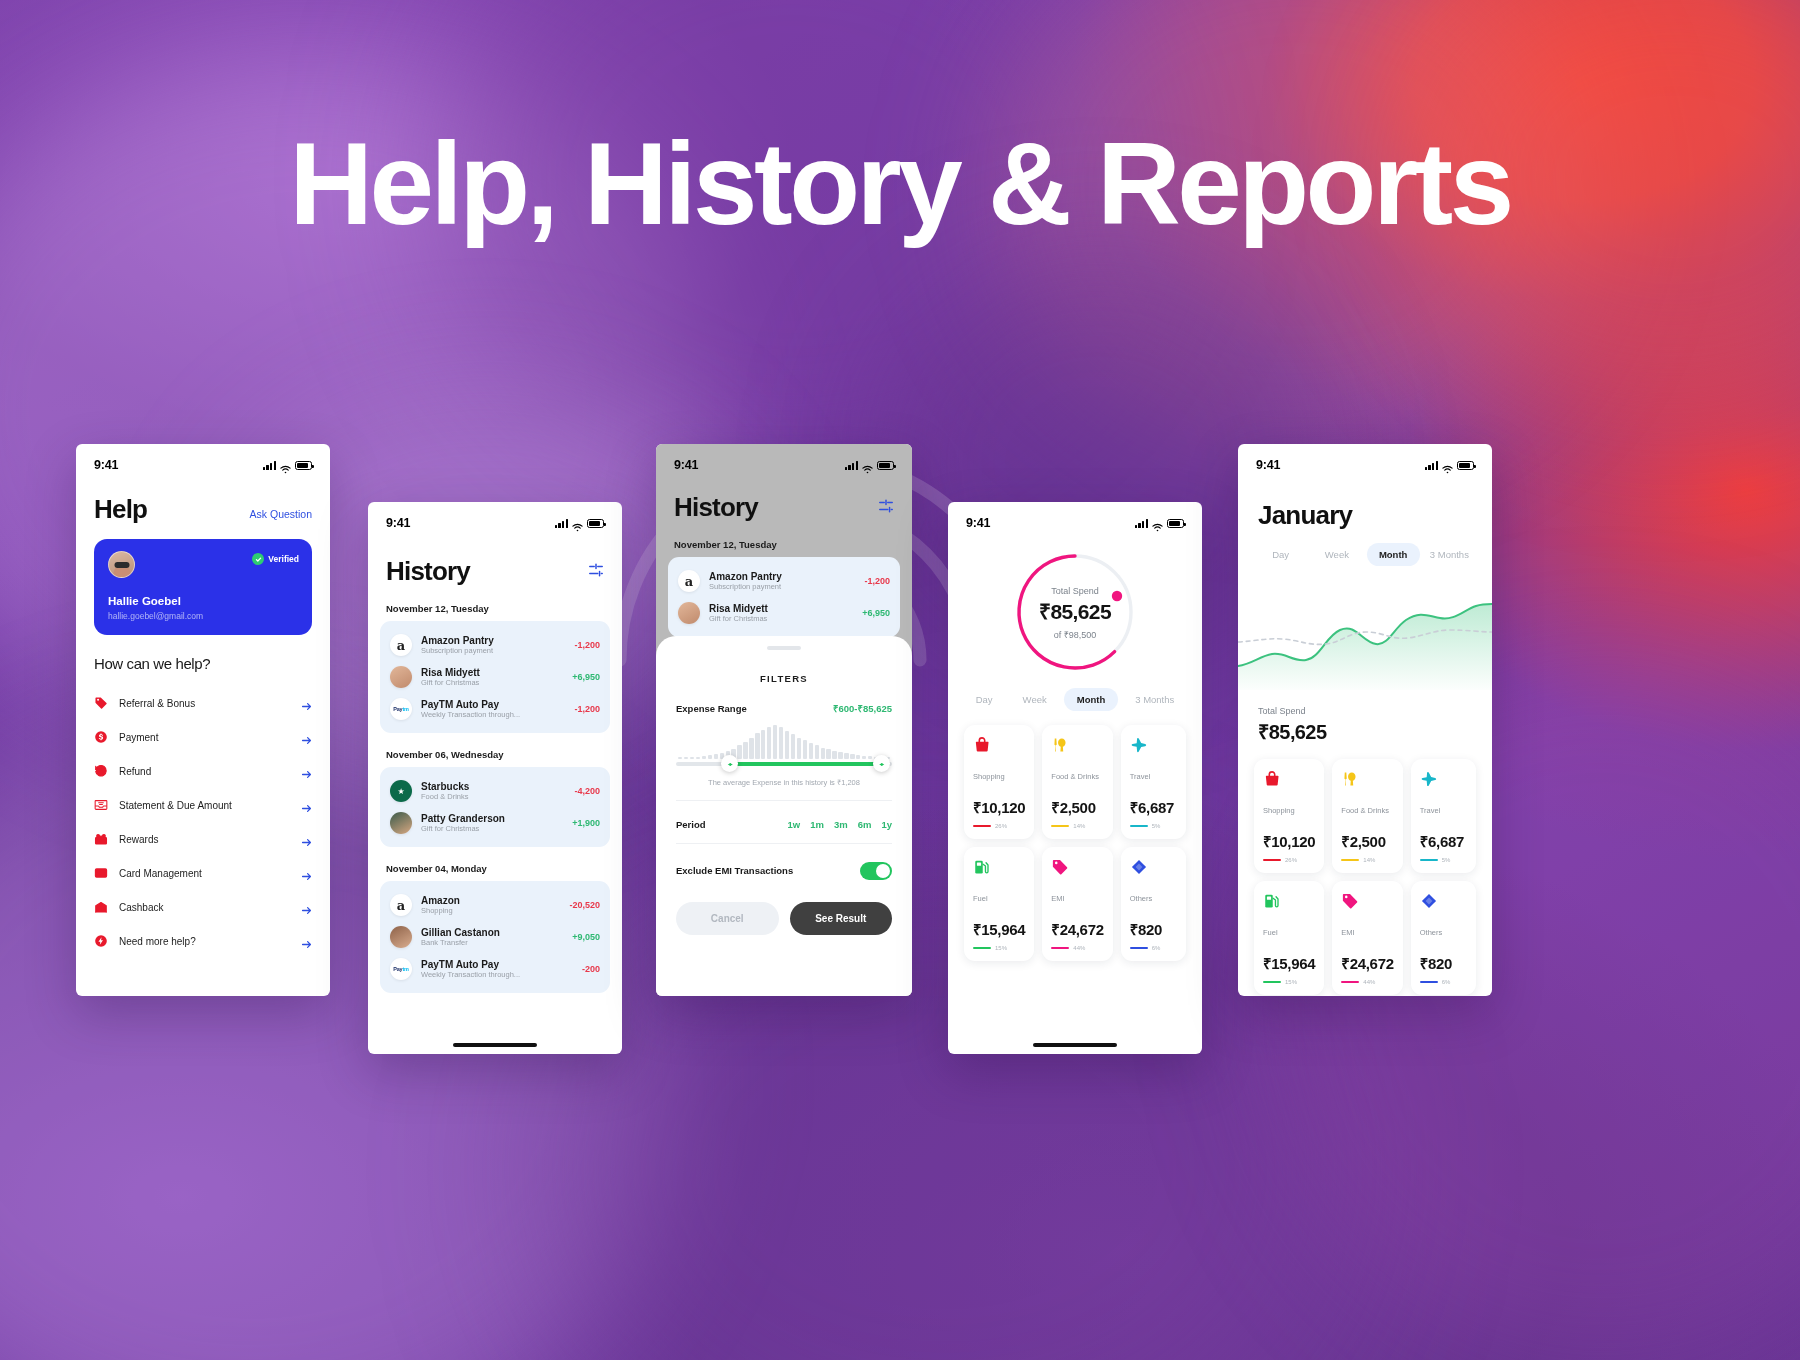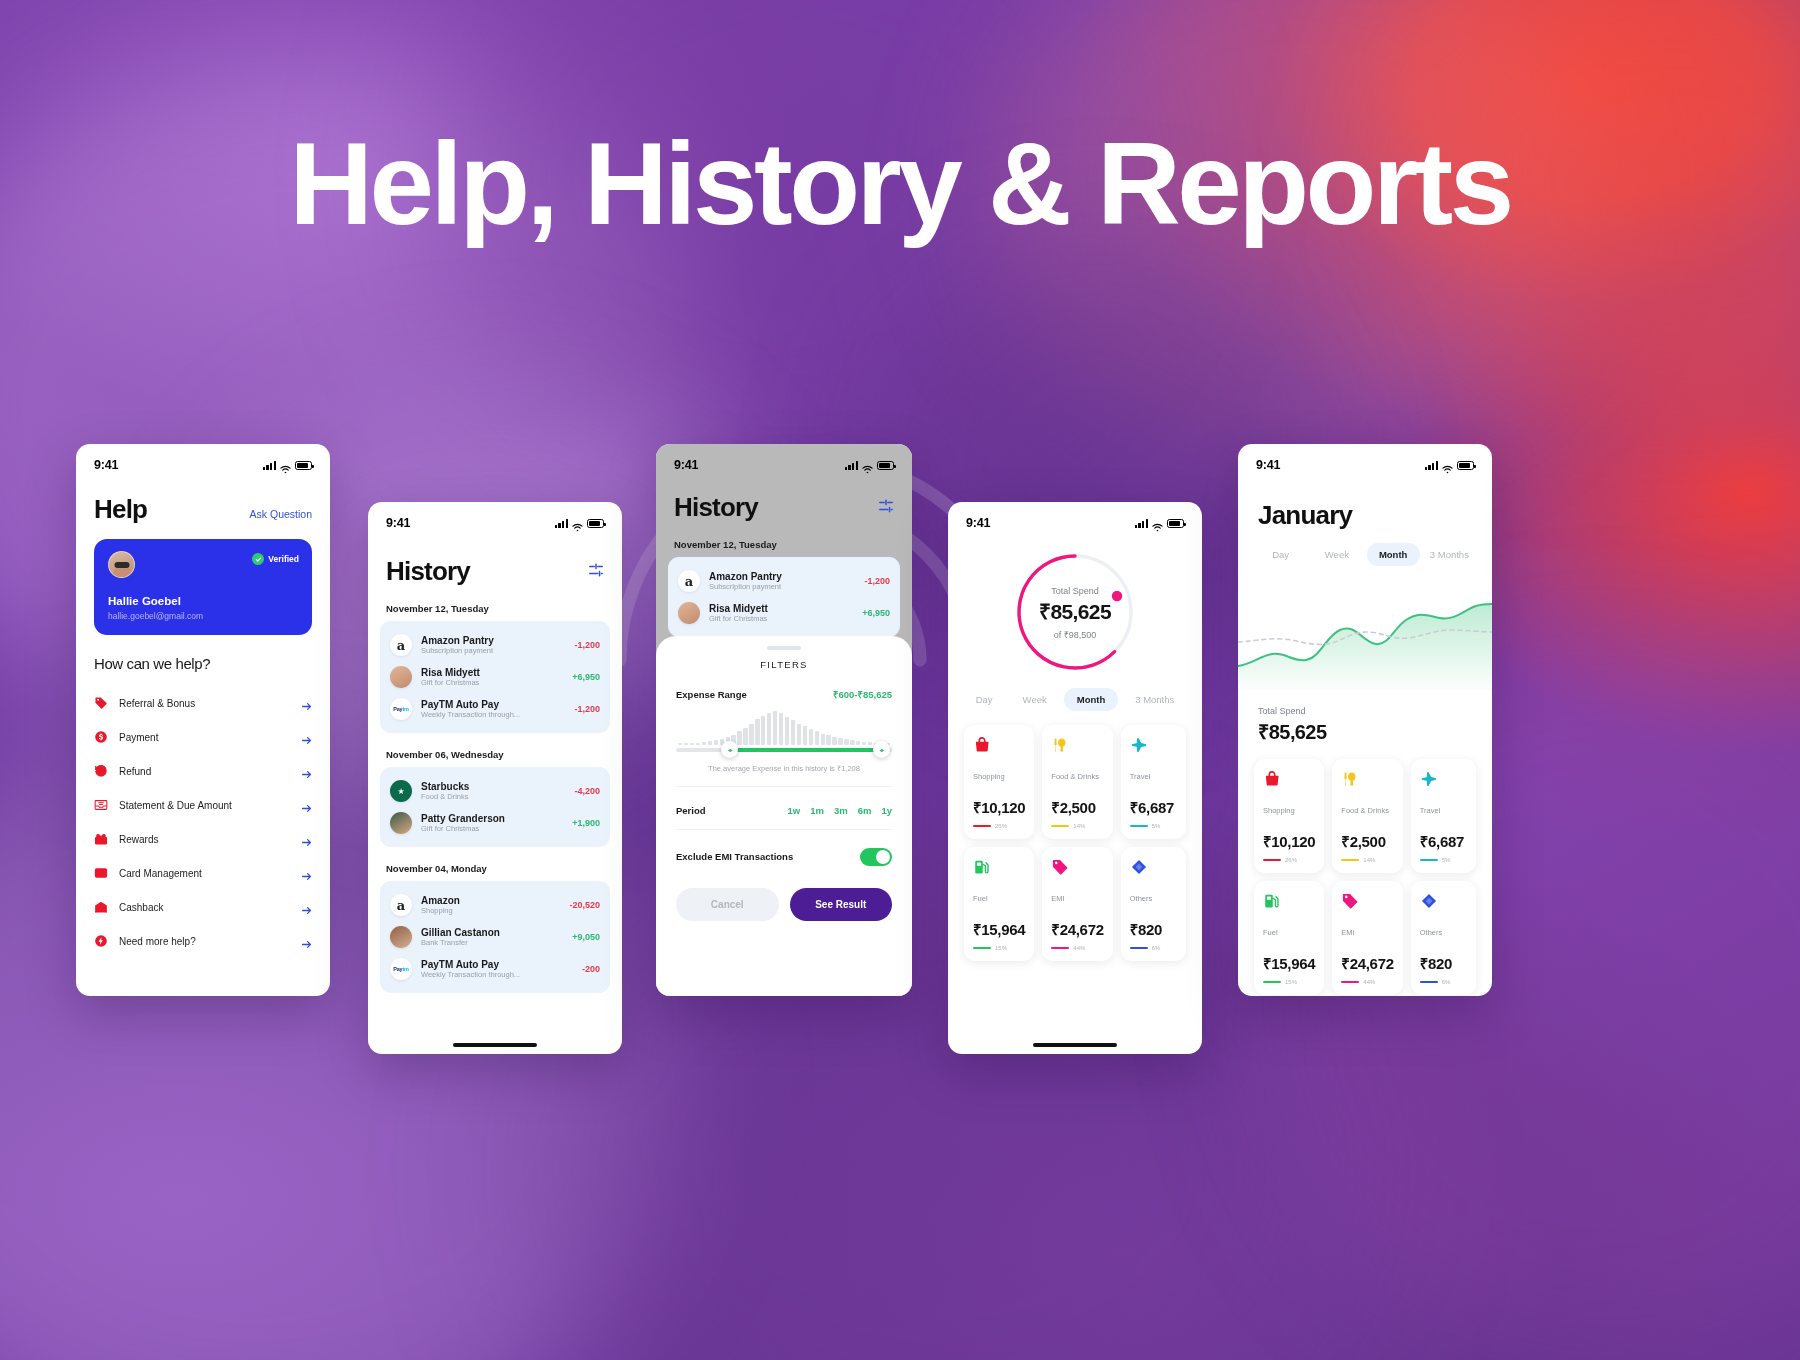--- a/index.html
+++ b/index.html
@@ -43,21 +43,21 @@
     text-align:center; color:#fff;
     font-size:116px; font-weight:bold; letter-spacing:-3.5px;
     line-height:1.0;
     font-family:"Liberation Sans", sans-serif;
   }
 
   
   .phone{
     position:absolute;
     background:#fff;
-    border-radius:14px;
+    border-radius:6px;
     box-shadow:0 18px 50px rgba(40,10,70,0.28);
     overflow:hidden;
   }
   .statusbar{
     display:flex; align-items:center; justify-content:space-between;
     padding:0 18px; height:26px; margin-top:8px;
   }
   .sb-time{ font-size:12.5px; font-weight:bold; color:#000; letter-spacing:-0.2px; }
   .sb-icons{ display:flex; align-items:center; gap:4px; }
   .sig{ display:flex; align-items:flex-end; gap:1.5px; height:9px; }
@@ -124,41 +124,41 @@
   .homebar{ position:absolute; left:50%; transform:translateX(-50%); bottom:7px; width:84px; height:4px; border-radius:2px; background:#111; }
 
   
   #phone-filter{ left:656px; top:444px; width:256px; height:552px; }
   .dim{ position:absolute; inset:0; background:#b9b9b9; }
   .fil-sheet{
     position:absolute; left:0; right:0; bottom:0; top:192px;
     background:#fff; border-radius:20px 20px 0 0; padding:10px 20px 0;
   }
   .grab{ width:34px; height:3.5px; border-radius:2px; background:#e3e6ea; margin:0 auto; }
-  .fil-title{ text-align:center; font-size:9.5px; font-weight:normal; letter-spacing:1.3px; color:#1d1d1d; margin-top:9px; }
+  .fil-title{ text-align:center; font-size:9.5px; font-weight:bold; letter-spacing:1.3px; color:#1d1d1d; margin-top:23px; }
   .fil-row{ display:flex; align-items:center; justify-content:space-between; margin-top:18px; }
   .fil-lbl{ font-size:9.5px; font-weight:bold; color:#1a1a1a; }
   .fil-val{ font-size:9.5px; font-weight:bold; color:#2eb872; }
   .hist-chart{ height:34px; display:flex; align-items:flex-end; gap:1.6px; margin-top:10px; padding:0 2px; }
   .hist-chart i{ display:block; flex:1; background:#dfe3e8; border-radius:1px; }
   .slider{ position:relative; height:4px; border-radius:2px; background:#e2e6ea; margin-top:3px; }
   .slider .fill{ position:absolute; left:24%; right:4%; top:0; bottom:0; background:#22c55e; border-radius:2px; }
   .knob{ position:absolute; top:50%; width:17px; height:17px; margin-top:-8.5px; border-radius:50%; background:#fff; box-shadow:0 1px 5px rgba(0,0,0,0.22); display:flex; align-items:center; justify-content:center; }
   .knob span{ font-size:6px; color:#22c55e; letter-spacing:-1px; }
   .k1{ left:21%; } .k2{ right:1%; }
   .fil-note{ text-align:center; font-size:7.5px; color:#a2a8b0; margin-top:11px; }
   .divider{ height:1px; background:#eef0f3; margin-top:13px; }
   .periods{ display:flex; gap:10px; }
   .periods span{ font-size:9.5px; font-weight:bold; color:#2eb872; }
   .toggle{ width:32px; height:18px; border-radius:9px; background:#22c55e; position:relative; }
   .toggle::after{ content:""; position:absolute; right:2px; top:2px; width:14px; height:14px; border-radius:50%; background:#fff; }
   .fil-btns{ display:flex; gap:11px; margin-top:22px; }
   .btn{ flex:1; height:33px; border-radius:17px; display:flex; align-items:center; justify-content:center; font-size:10px; font-weight:bold; }
   .btn-cancel{ background:#eef1f5; color:#b2b8c0; }
-  .btn-ok{ background:#4c1d95; color:#fff; }
+  .btn-ok{ background:#404040; color:#fff; }
 
   
   #phone-budget{ left:948px; top:502px; width:254px; height:552px; }
   .bud-title{ padding:22px 20px 0; }
   .donut-wrap{ position:relative; height:128px; margin-top:10px; }
   .donut-wrap svg{ position:absolute; left:50%; top:0; transform:translateX(-50%); }
   .donut-ctr{ position:absolute; left:0; right:0; top:40px; text-align:center; }
   .ds-lbl{ font-size:9px; color:#7c838c; }
   .ds-amt{ font-size:21px; font-weight:bold; color:#141414; letter-spacing:-0.6px; margin-top:1px; }
   .ds-of{ font-size:9px; color:#7c838c; margin-top:3px; }

